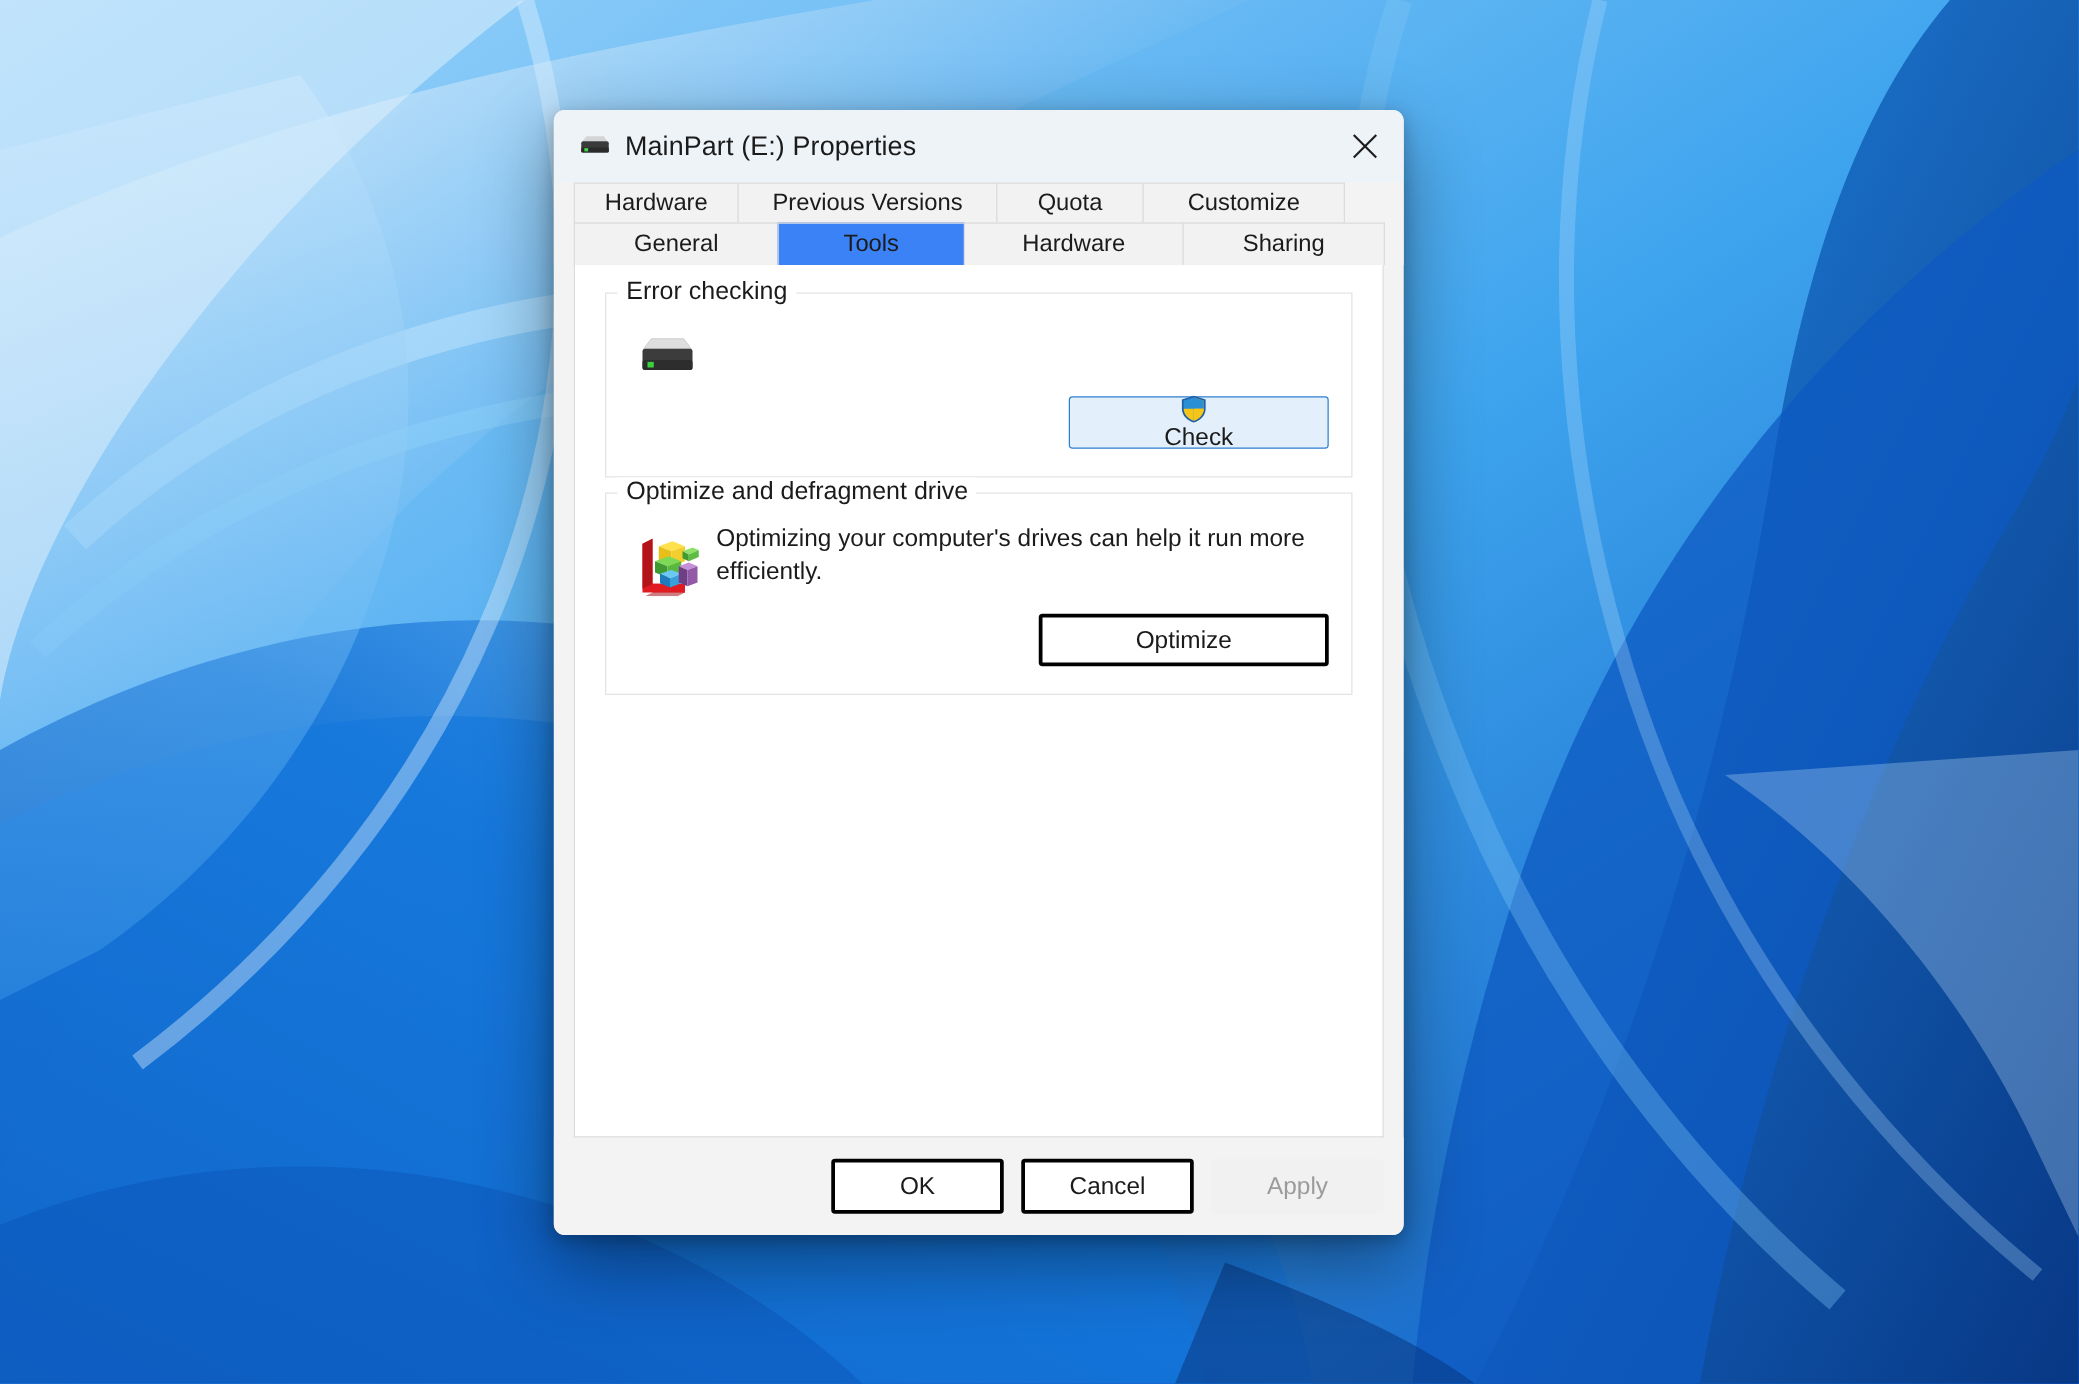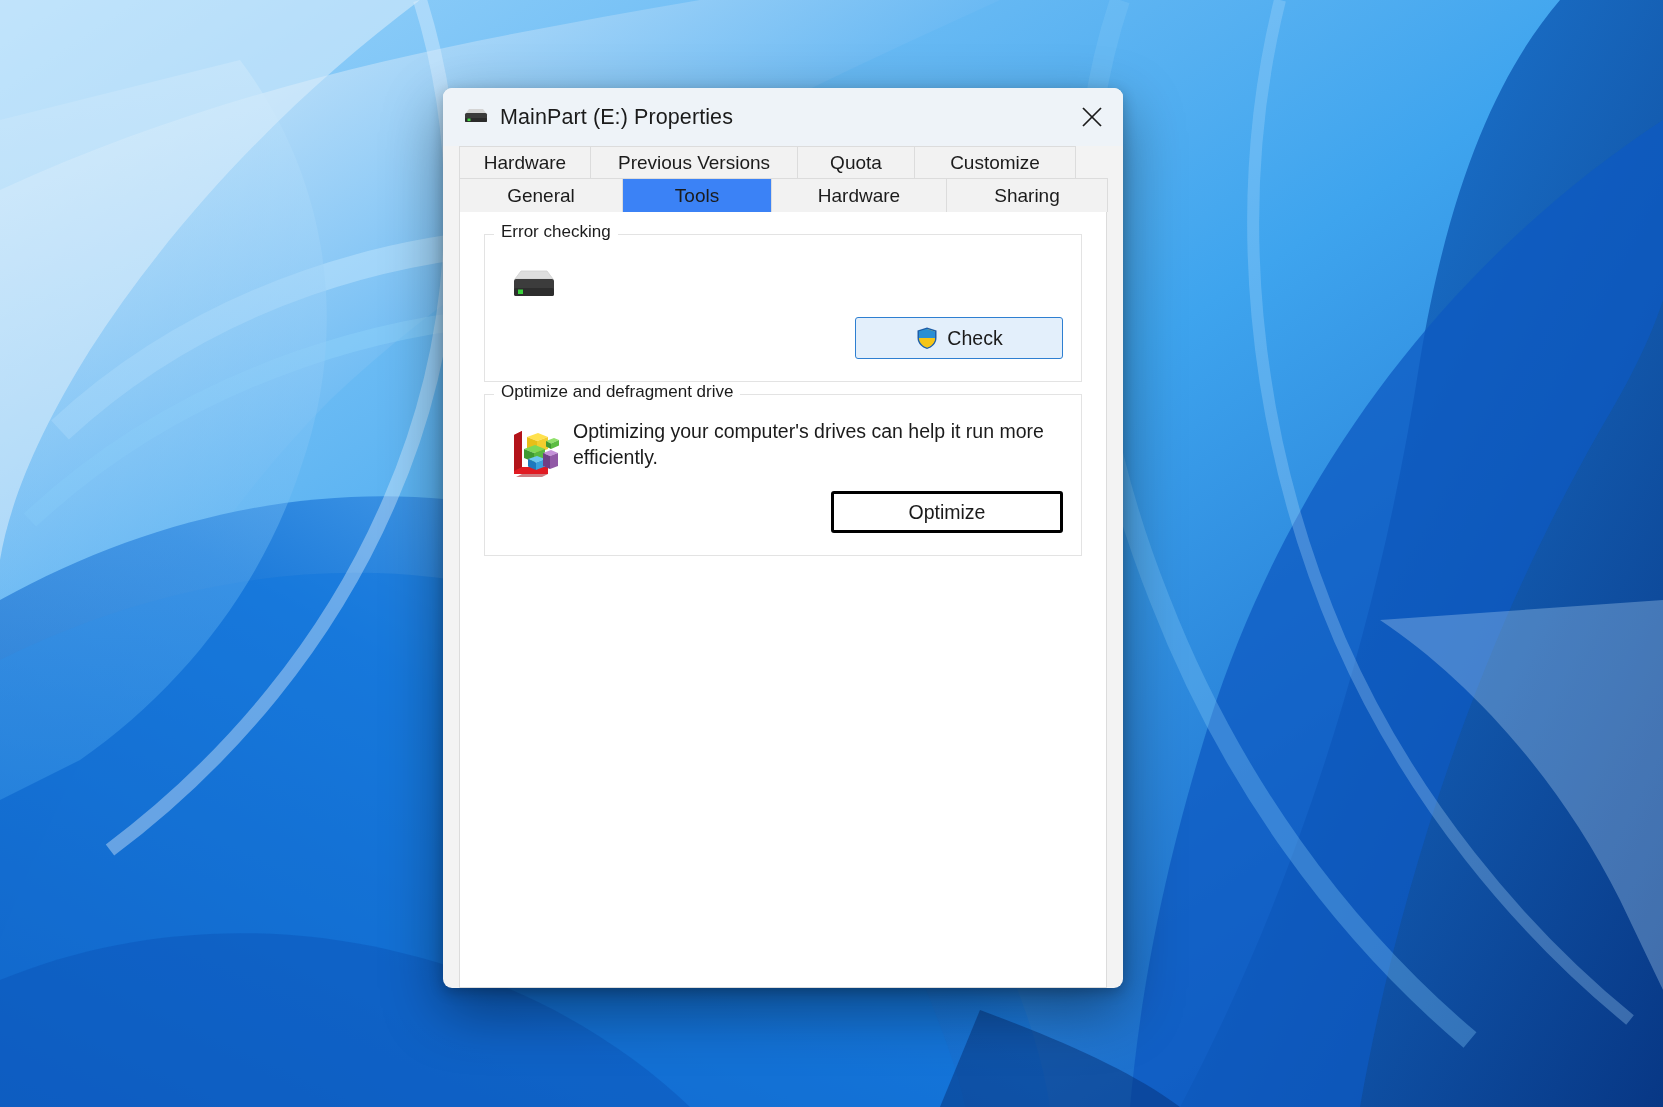--- a/index.html
+++ b/index.html
@@ -128,21 +128,21 @@
     position: relative;
     margin-bottom: 12px;
     padding: 22px 18px 22px 18px;
   }
   .group-title {
     position: absolute;
     top: -13px;
     left: 9px;
     background: #ffffff;
     padding: 0 7px;
-    font-size: 17px;
+    font-size: 20px;
     color: #1b1b1b;
     white-space: nowrap;
   }
   .group-body {
     display: flex;
     align-items: flex-start;
   }
   .group-icon {
     flex: 0 0 auto;
     width: 62px;
@@ -176,20 +176,21 @@
     min-width: 140px;
     padding: 0 16px;
     display: inline-flex;
     align-items: center;
     justify-content: center;
     cursor: default;
   }
   .btn.focus {
     background: #e3effb;
     border: 1px solid #2e7fd1;
+    flex-direction: column;
   }
   .btn.disabled {
     color: #9b9b9b;
     background: #f1f1f1;
     border-color: #f1f1f1;
   }
   .btn-check { width: 208px; }
   .btn-optimize { width: 232px; }
   .shield { margin-right: 8px; display: inline-flex; }
 
@@ -385,14 +386,25 @@
       </div>
       <div class="group-actions">
         <button class="btn btn-optimize">
           <span>Optimize</span>
         </button>
       </div>
     </div>
 
   </div>
 
+  <div class="footer">
+    <button class="btn">
+      <span>OK</span>
+    </button>
+    <button class="btn">
+      <span>Cancel</span>
+    </button>
+    <button class="btn disabled">
+      <span>Apply</span>
+    </button>
+  </div>
 
 </div>
 
 </body></html>

